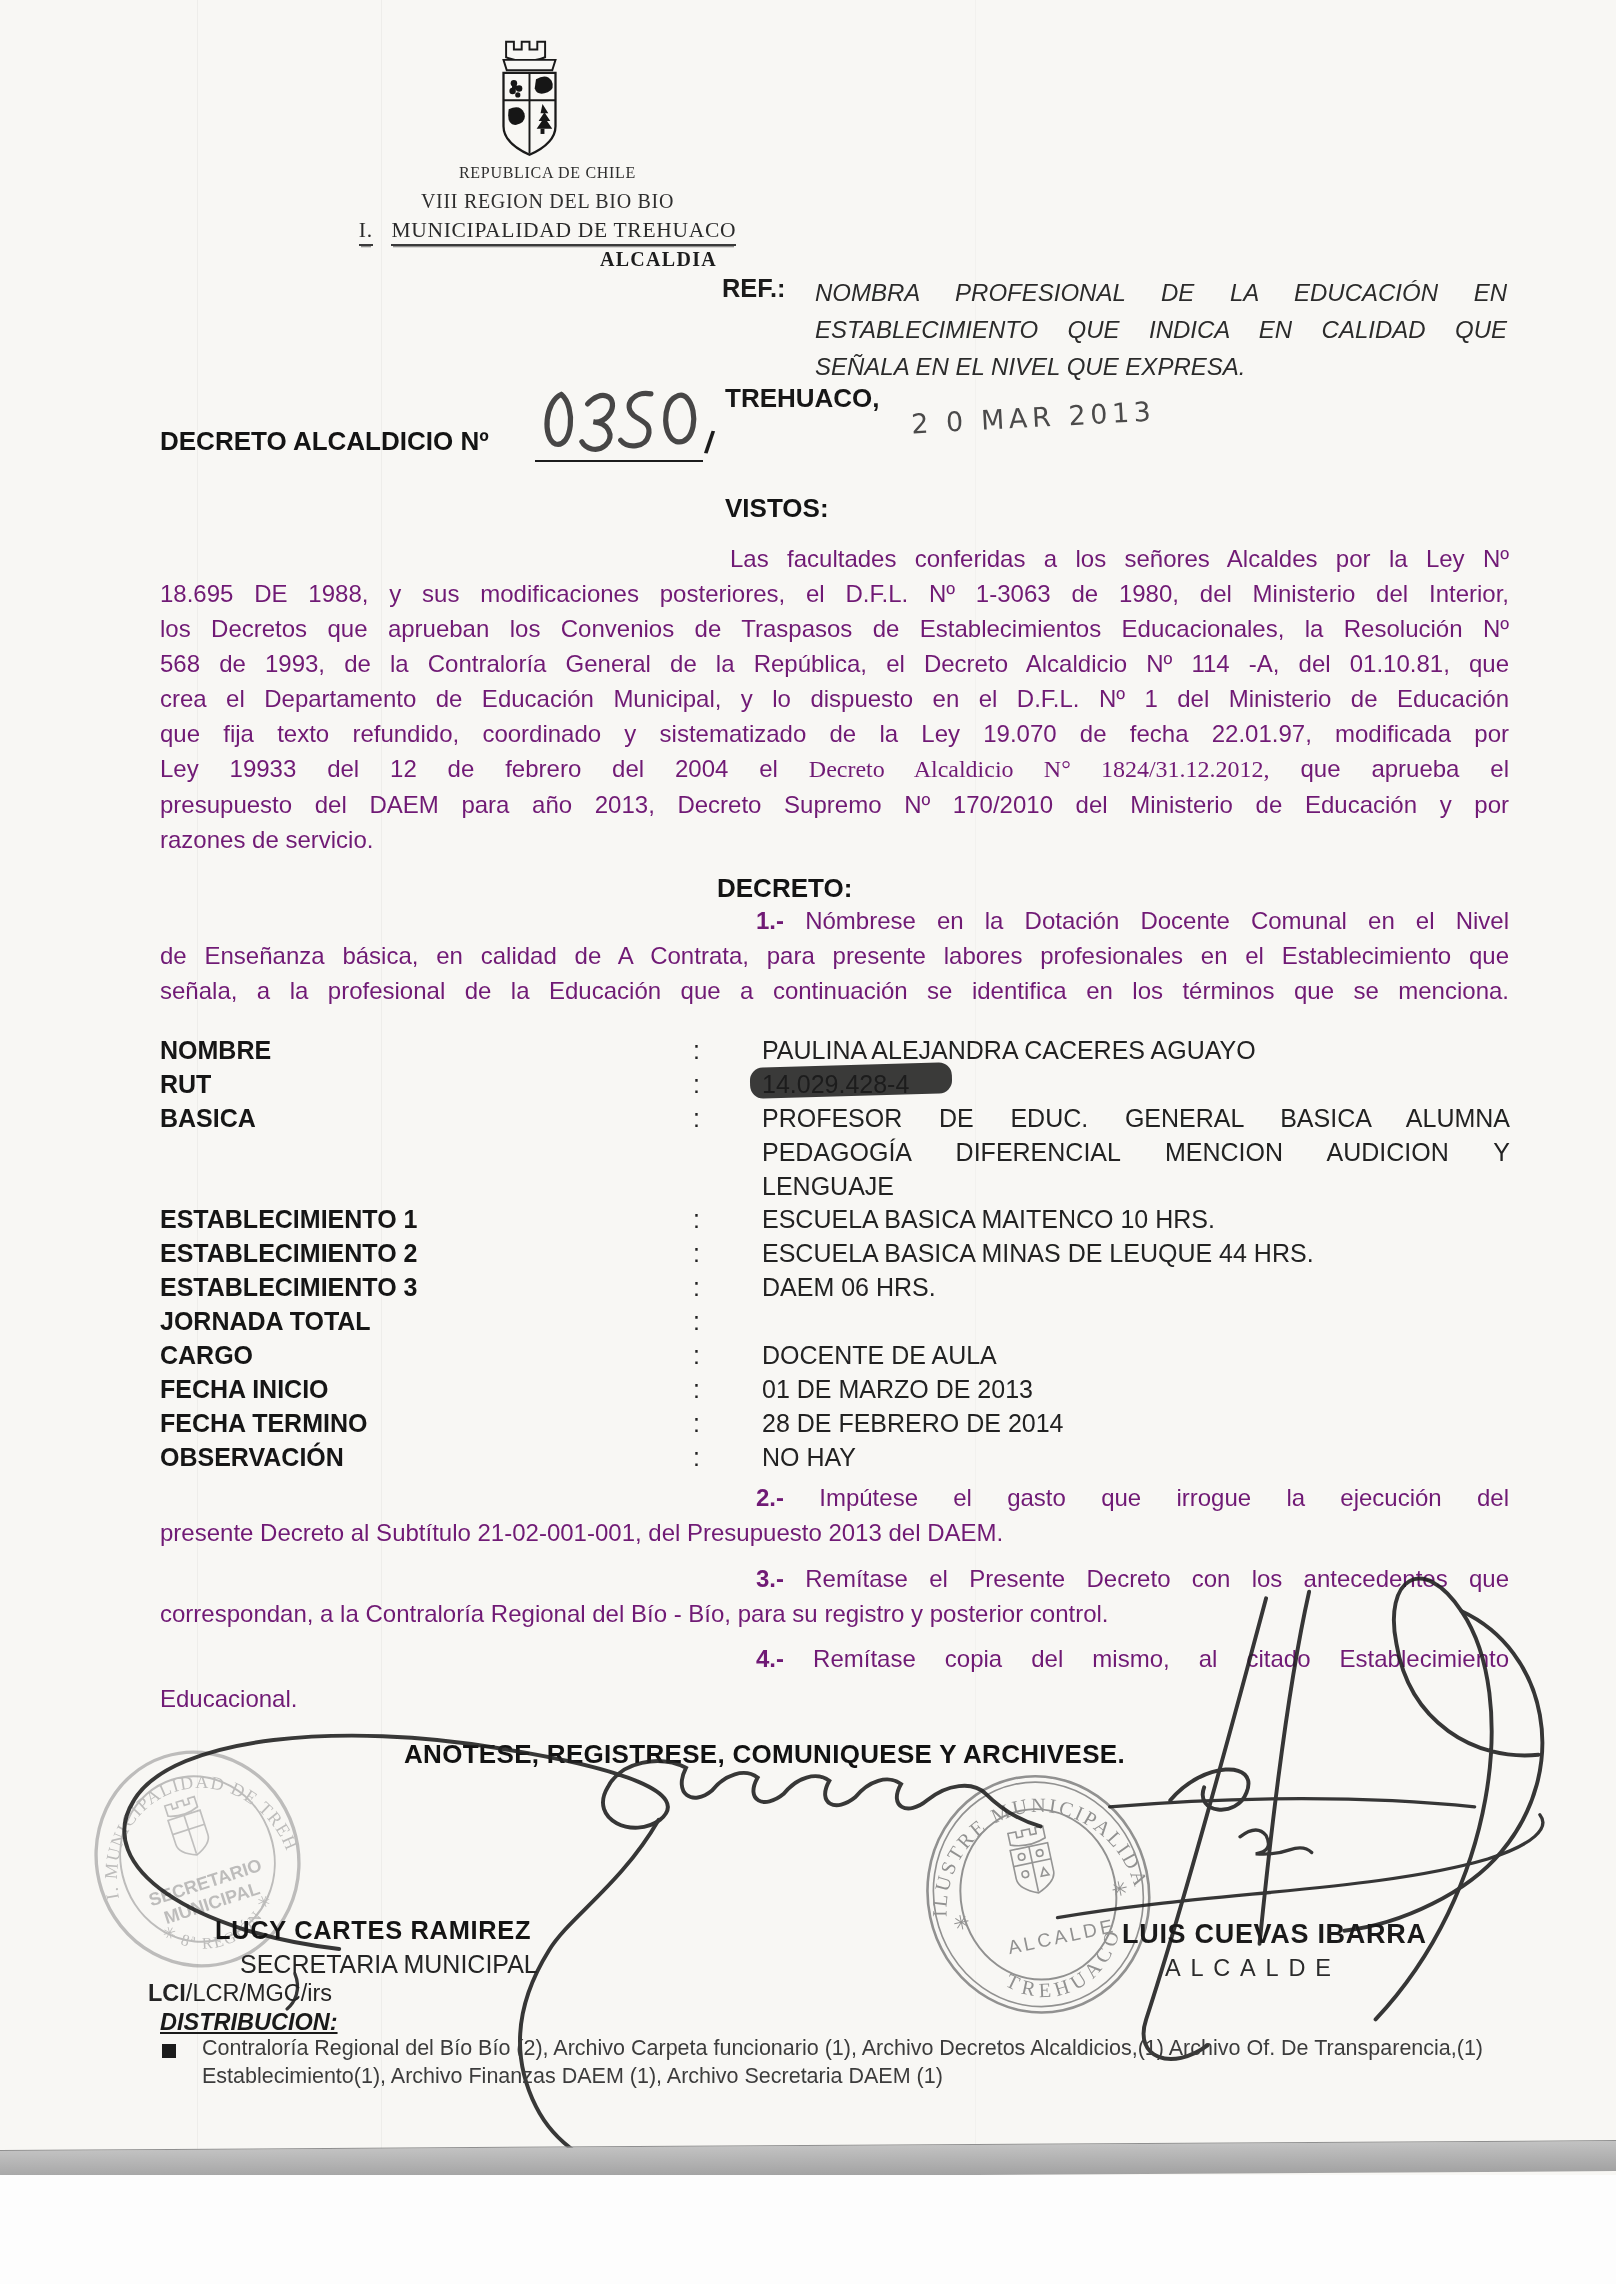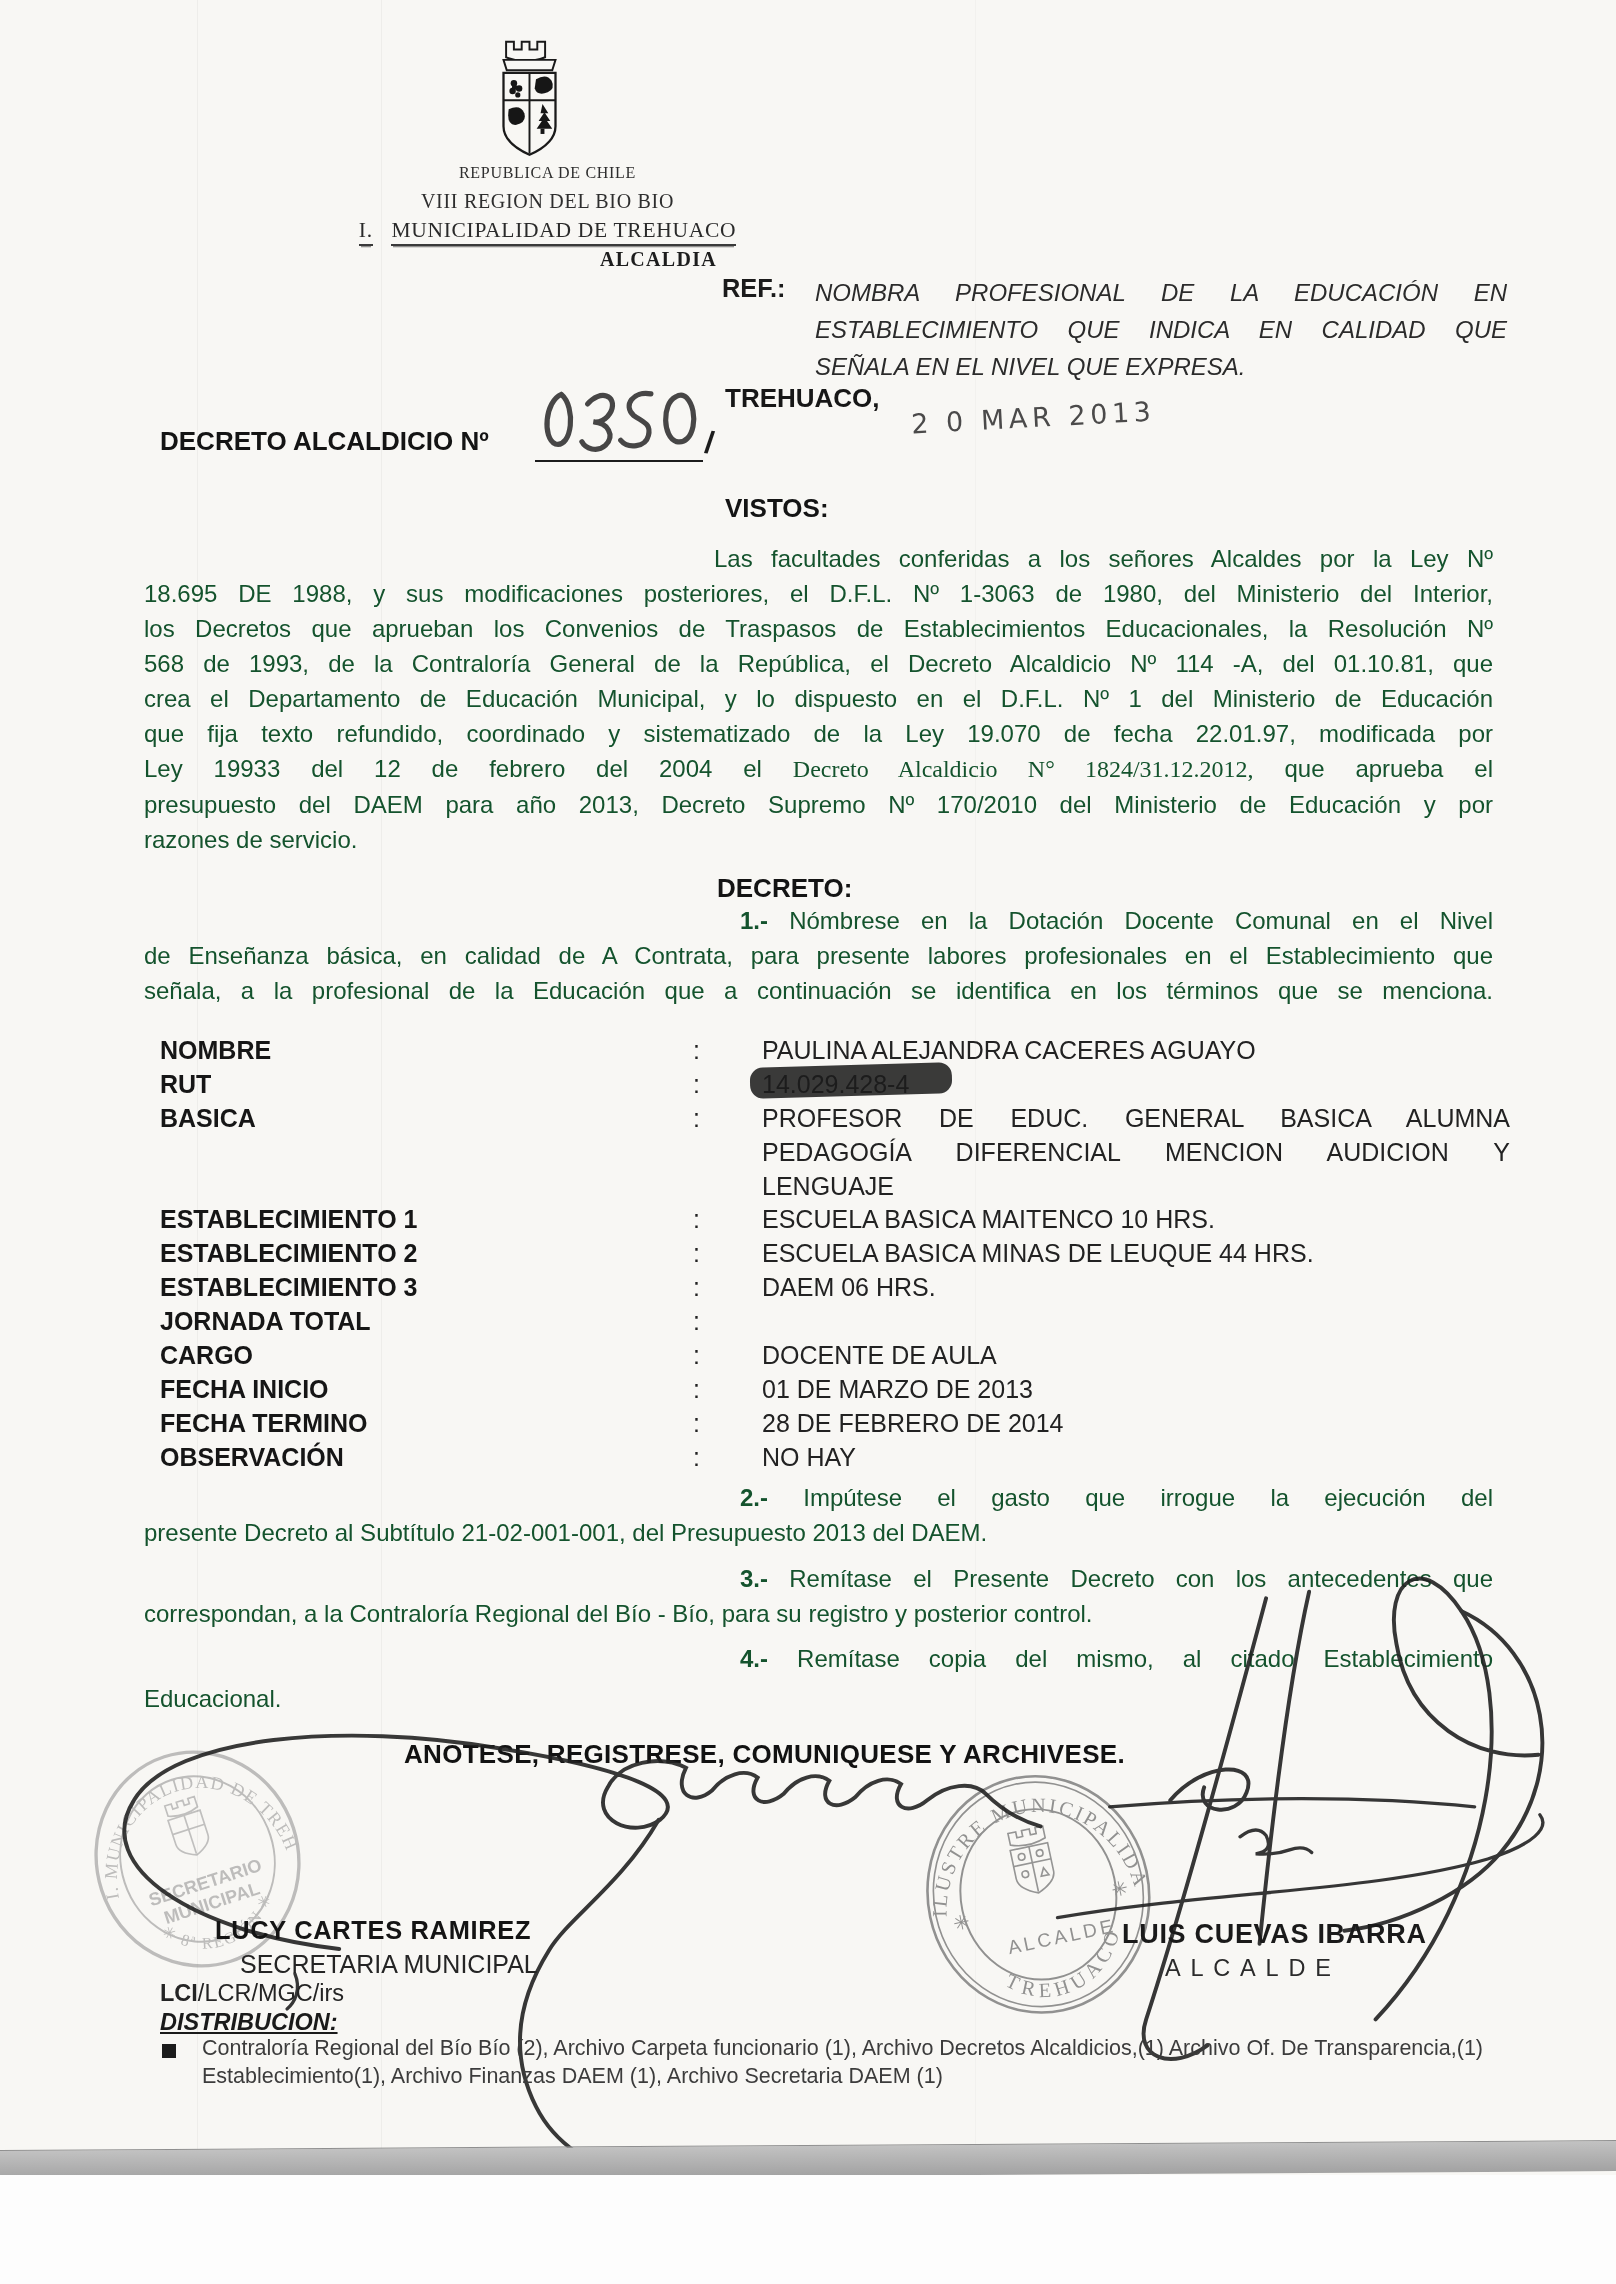--- a/index.html
+++ b/index.html
@@ -29,41 +29,41 @@
   
   #city{left:725px;top:383px;font-size:26px;color:#171717;}
   #datestamp{left:911px;top:402px;font-size:27px;letter-spacing:4.6px;color:#2d2d2d;
              transform:rotate(-3deg);font-family:"DejaVu Sans",sans-serif;opacity:.85;}
   
   #decno-label{left:160px;top:426px;font-size:26px;color:#141414;}
   #decno-underline{left:535px;top:460px;width:168px;border-bottom:2.6px solid #1c1c1c;}
   #decno-slash{left:705px;top:425px;font-size:31px;color:#1c1c1c;transform:rotate(8deg);}
   #vistos-title{left:725px;top:493px;font-size:26px;color:#141414;}
   
-  .body-par{left:144px;width:1349px;font-size:24px;line-height:35px;color:#14532d;}
+  .body-par{left:160px;width:1349px;font-size:24px;line-height:35px;color:#701a75;}
   #vistos-par{top:541px;}
   .ind875{margin-left:570px;}
   .ind915{margin-left:596px;}
   #decreto-title{left:717px;top:873px;font-size:26px;color:#141414;}
   #par1{top:903px;}
   .numb{font-weight:bold;}
   
   #fields{left:160px;top:1036px;width:1349px;font-size:25px;color:#222;}
   .frow{position:absolute;left:0;width:1349px;height:34px;}
   .flabel{position:absolute;left:0;font-weight:bold;color:#161616;}
   .fcolon{position:absolute;left:533px;}
   .fvalue{position:absolute;left:602px;width:748px;}
   .fextra{position:absolute;left:602px;width:748px;}
   #redact-bar{position:absolute;left:590px;top:-5.2px;width:202px;height:31px;background:#101010;
               border-radius:13px;opacity:.82;transform:rotate(-1.6deg);}
   
   #closing{left:404px;top:1739px;font-size:26px;letter-spacing:0.3px;color:#121212;}
   #sig-left-name{left:215px;top:1916px;font-size:25.4px;letter-spacing:0.7px;color:#141414;}
   #sig-left-title{left:240px;top:1950px;font-size:25px;color:#242424;}
-  #initials{left:160px;top:1980px;font-size:23.5px;color:#242424;}
+  #initials{left:148px;top:1980px;font-size:23.5px;color:#242424;}
   #dist-label{left:160px;top:2009px;font-size:23.5px;color:#1a1a1a;text-decoration:underline;}
   #dist-bullet{left:162px;top:2044px;width:14.3px;height:14.3px;background:#1c1c1c;}
   #dist-line1{left:202px;top:2036px;width:1317px;font-size:21.5px;color:#3c3c3c;}
   #dist-line2{left:202px;top:2064px;width:1317px;font-size:21.5px;color:#3c3c3c;}
   #sig-right-name{left:1122px;top:1919px;font-size:27px;letter-spacing:0.7px;color:#1a1a1a;}
   #sig-right-title{left:1165px;top:1955px;font-size:23.5px;letter-spacing:9.8px;color:#2b2b2b;}
   svg{display:block;}
   .overlay{pointer-events:none;}
 </style>
 </head>

